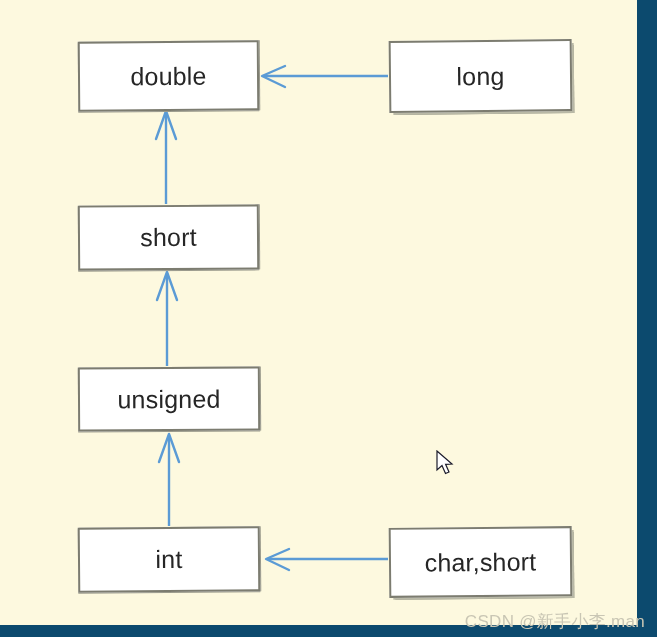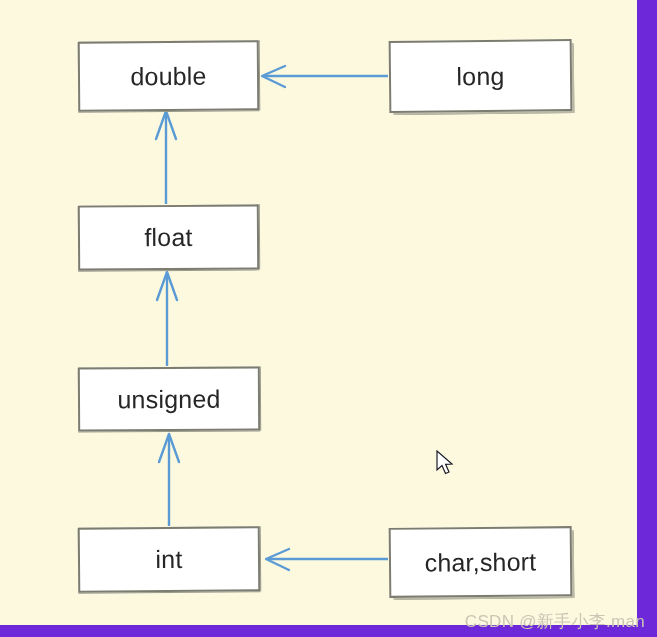--- a/index.html
+++ b/index.html
@@ -10,21 +10,21 @@
   body {
     width: 657px;
     height: 637px;
     font-family: "Liberation Sans", sans-serif;
     overflow: hidden;
   }
   #canvas {
     position: relative;
     width: 657px;
     height: 637px;
-    background: #6d28d9;
+    background: #0c4a6e;
   }
   #paper {
     position: absolute;
     left: 0;
     top: 0;
     width: 637px;
     height: 625px;
     background: #fdf9df;
   }
   .node {
@@ -129,21 +129,21 @@
 
   <div class="node plain" style="left:78px; top:41px; width:181px; height:70px; transform: rotate(-0.45deg);">
     <span class="node-label">double</span>
   </div>
 
   <div class="node shadowed" style="left:389px; top:40px; width:183px; height:72px; transform: rotate(-0.6deg);">
     <span class="node-label">long</span>
   </div>
 
   <div class="node plain" style="left:78px; top:205px; width:181px; height:65px; transform: rotate(-0.4deg);">
-    <span class="node-label">float</span>
+    <span class="node-label">short</span>
   </div>
 
   <div class="node plain" style="left:78px; top:367px; width:182px; height:64px; transform: rotate(-0.35deg);">
     <span class="node-label">unsigned</span>
   </div>
 
   <div class="node plain" style="left:78px; top:527px; width:182px; height:65px; transform: rotate(-0.5deg);">
     <span class="node-label">int</span>
   </div>
 

